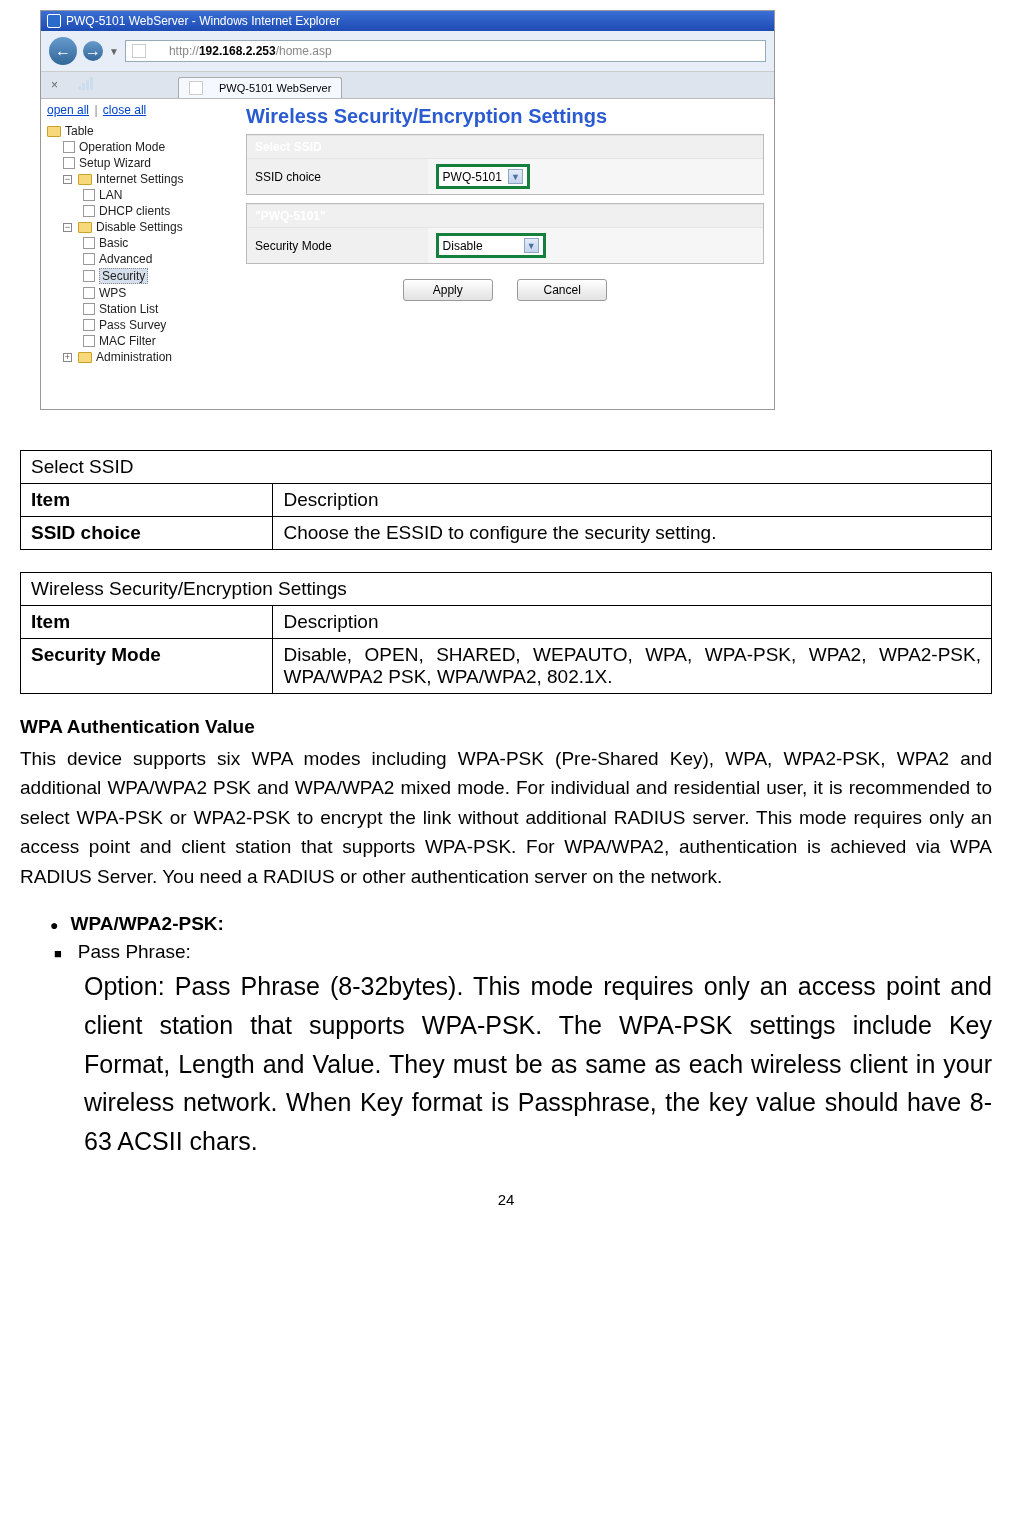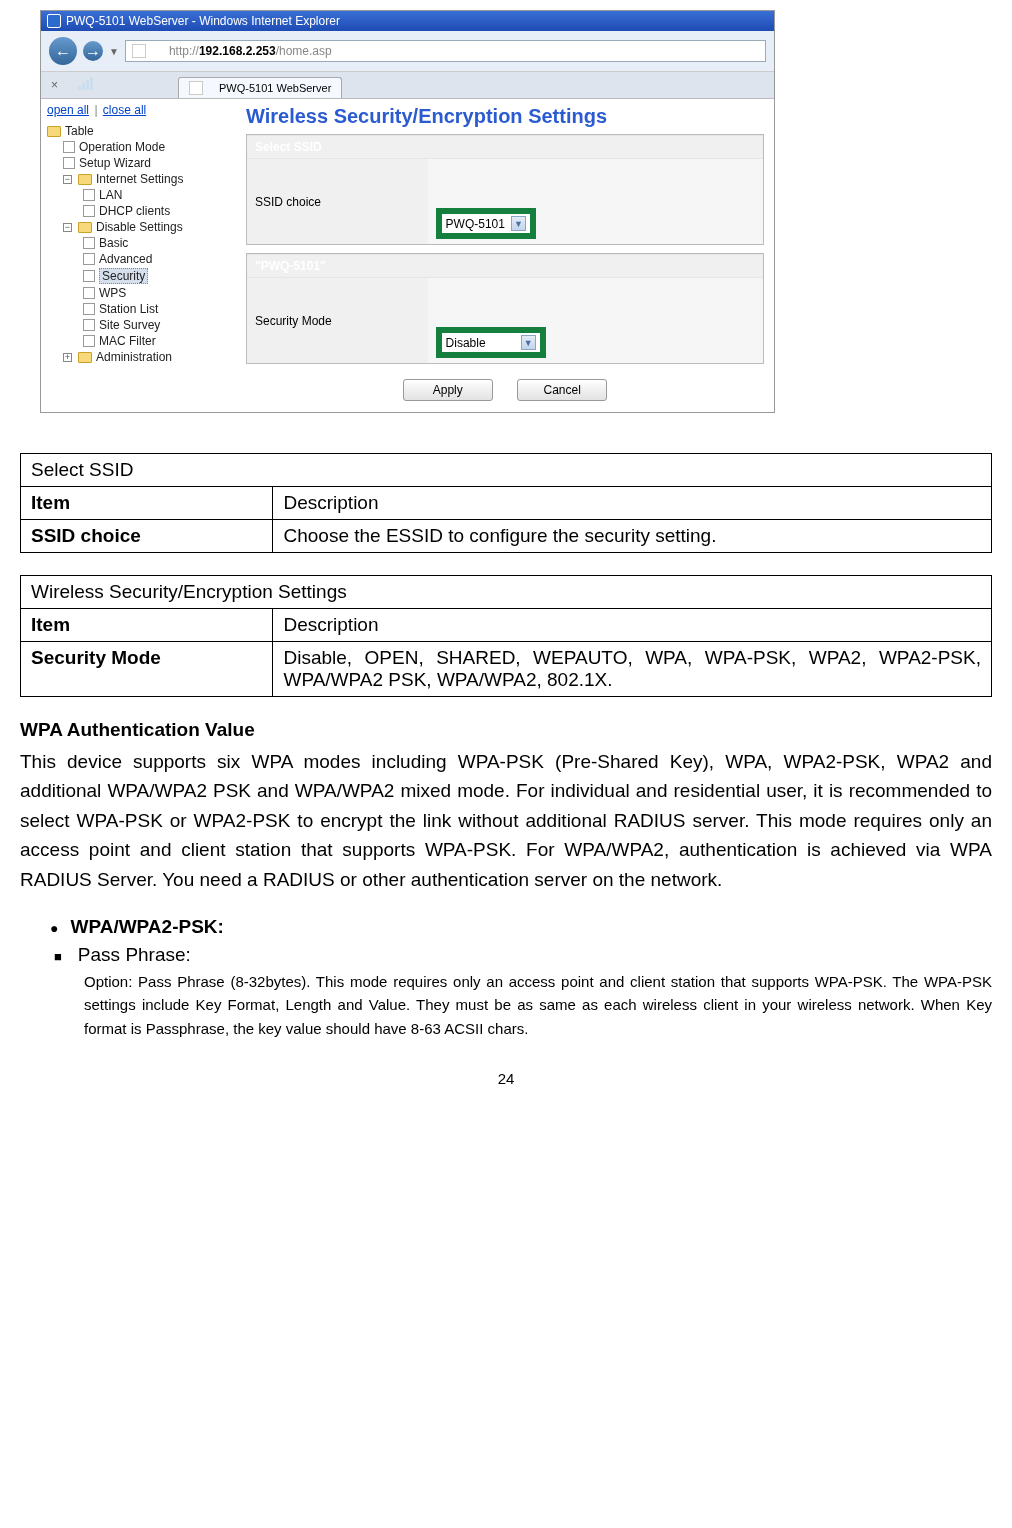--- a/index.html
+++ b/index.html
@@ -210,28 +210,27 @@
       font-weight: bold;
       padding: 4px 8px;
     }
     .config-table td {
       padding: 5px 8px;
       border-top: 1px solid #e5e5e5;
       background: #f6f6f6;
     }
     .config-table td:first-child { background: #f0f0f0; width: 35%; }
     .faux-select {
-      border: 6px solid #15803d;
+      border: 3px solid #15803d;
       background: #fff;
       padding: 2px 4px;
       display: inline-flex;
       align-items: center;
       gap: 6px;
       font-size: 12px;
-      margin-top: 44px;
     }
     .faux-select .arrow {
       width: 15px;
       height: 15px;
       background: linear-gradient(#e4ecf7, #c4d4ea);
       border: 1px solid #8ba6c6;
       display: inline-flex;
       align-items: center;
       justify-content: center;
       font-size: 9px;
@@ -305,21 +304,21 @@
     .bullet-sq > li::before {
       content: "\25A0";
       margin-right: 16px;
       font-size: 13px;
     }
     .bullet-sq > li {
       font-size: 19px;
       margin-bottom: 4px;
     }
     .sub-p {
-      font-size: 15px;
+      font-size: 25px;
       line-height: 1.55;
       text-align: justify;
       margin-left: 64px;
       margin-bottom: 24px;
     }
     .page-num {
       text-align: center;
       font-size: 15px;
       margin-top: 30px;
     }
@@ -408,21 +407,21 @@
         <div class="tree-item tree-indent-2">
             <span class="page-icon"></span>
             <span>WPS</span>
           </div>
         <div class="tree-item tree-indent-2">
             <span class="page-icon"></span>
             <span>Station List</span>
           </div>
         <div class="tree-item tree-indent-2">
             <span class="page-icon"></span>
-            <span>Site Survey</span>
+            <span>Pass Survey</span>
           </div>
         <div class="tree-item tree-indent-2">
             <span class="page-icon"></span>
             <span>MAC Filter</span>
           </div>
         <div class="tree-item tree-indent-1">
           <span class="expander">+</span>
           <span class="folder-icon"></span>
           <span>Administration</span>
         </div>

